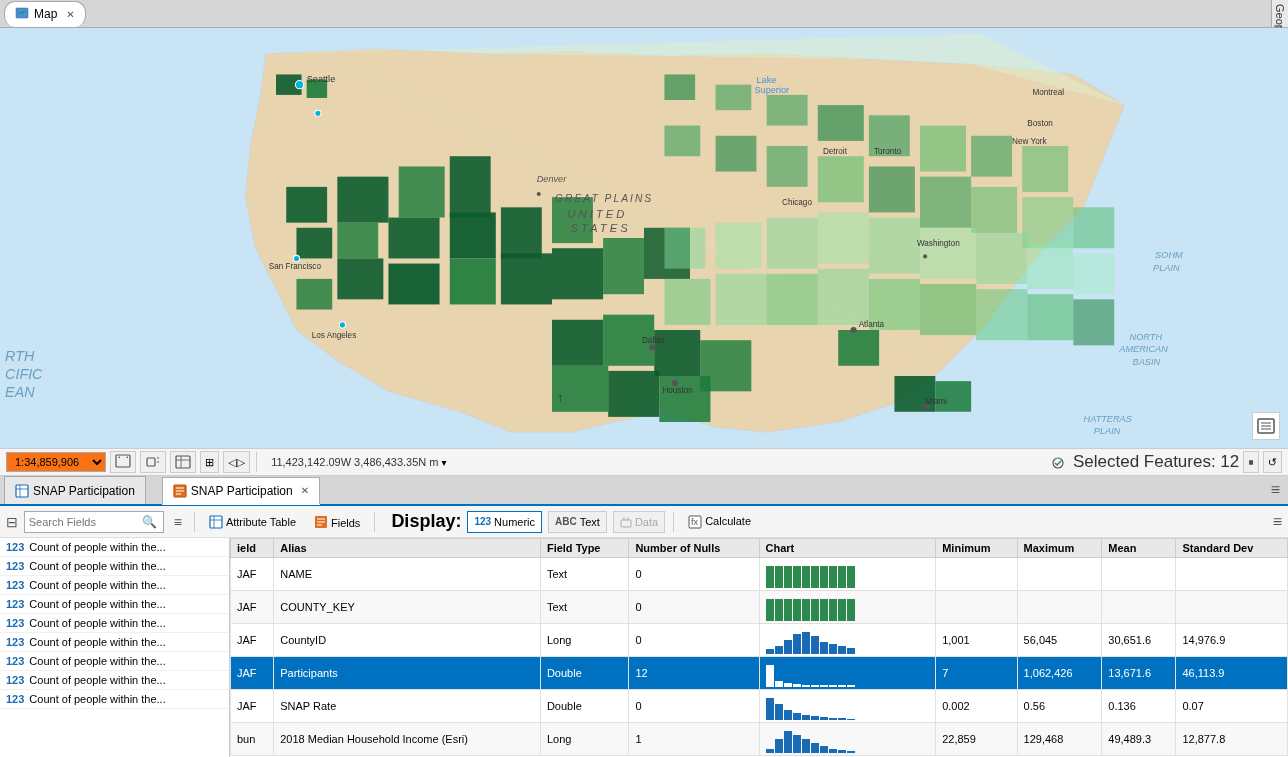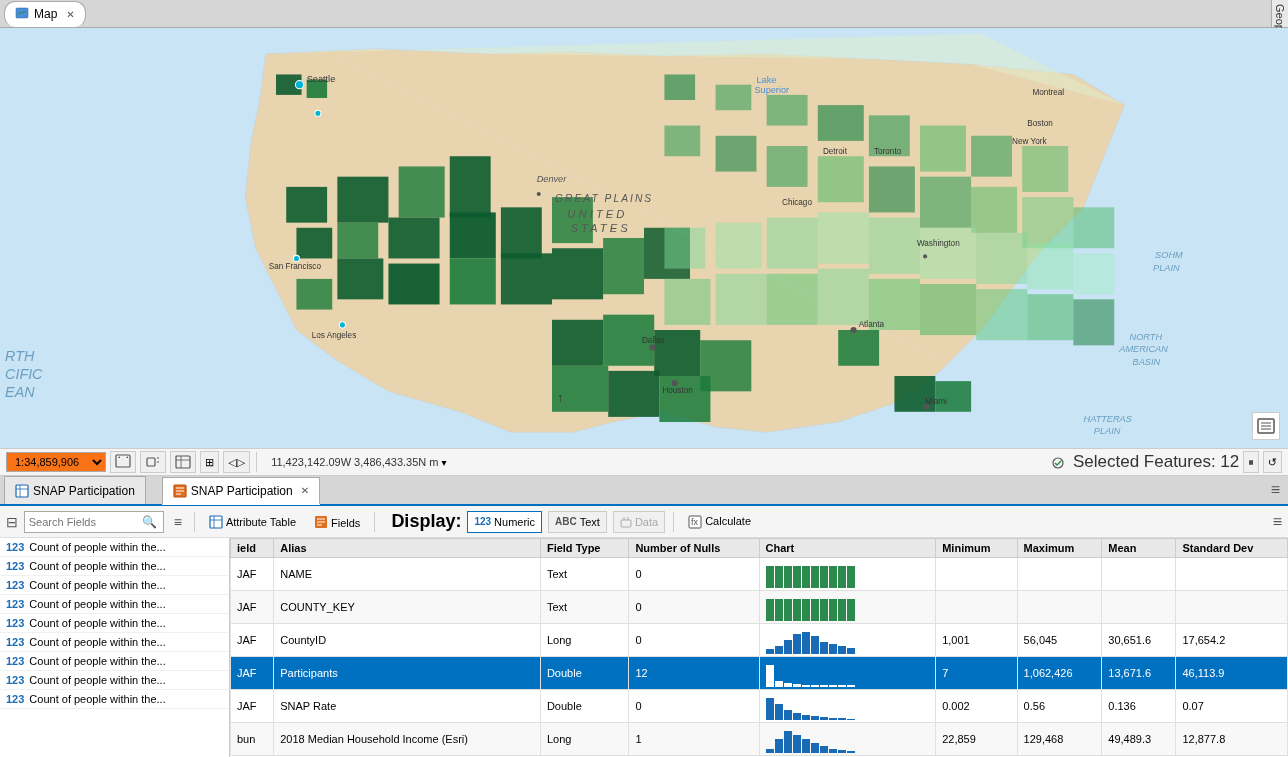--- a/index.html
+++ b/index.html
@@ -556,21 +556,21 @@
                 <div class="bar" style="height:18px;"></div>
                 <div class="bar" style="height:12px;"></div>
                 <div class="bar" style="height:10px;"></div>
                 <div class="bar" style="height:8px;"></div>
                 <div class="bar" style="height:6px;"></div>
               </div>
             </td>
             <td>1,001</td>
             <td>56,045</td>
             <td>30,651.6</td>
-            <td>17,654.2</td>
+            <td>14,976.9</td>
           </tr>
           <tr class="highlighted">
             <td>JAF</td>
             <td>Participants</td>
             <td>Double</td>
             <td>12</td>
             <td>
               <div class="mini-chart">
                 <div class="bar" style="height:22px; background:#fff;"></div>
                 <div class="bar" style="height:6px; background:#fff;"></div>

